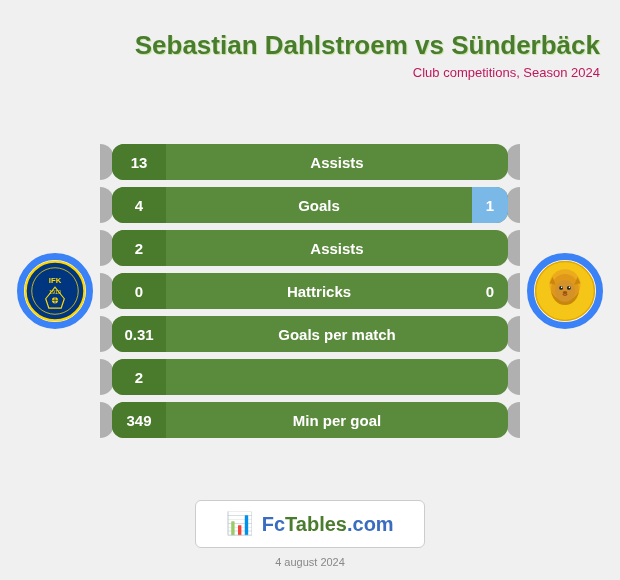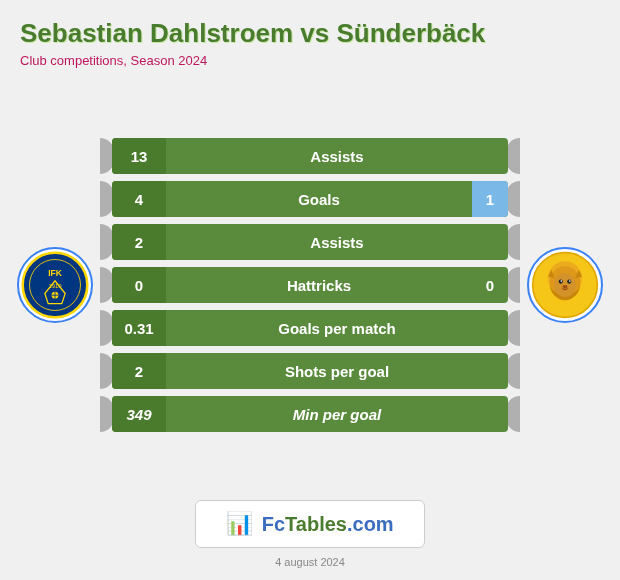--- a/index.html
+++ b/index.html
@@ -8,22 +8,22 @@
       height: 580px;
       background: #f0f0f0;
       font-family: Arial, sans-serif;
       display: flex;
       flex-direction: column;
       align-items: center;
       overflow: hidden;
     }
 
     .title-section {
-      text-align: left;
-      padding: 18px 20px 6px;
+      text-align: right;
+      padding: 30px 20px 6px;
       width: 100%;
     }
 
     .main-title {
       font-size: 26px;
       font-weight: bold;
       color: #4a7c2f;
       text-shadow: 1px 1px 0 #c8e6a0;
       line-height: 1.2;
     }
@@ -51,31 +51,31 @@
       justify-content: center;
       flex-shrink: 0;
     }
 
     .logo-circle {
       width: 76px;
       height: 76px;
       border-radius: 50%;
       display: flex;
       align-items: center;
-      justify-content: center;
+      justify-content: flex-start;
       overflow: hidden;
       background: #fff;
-      border: 2px solid #3b82f6;
+      border: 7px solid #3b82f6;
     }
 
     .stat-row {
       display: flex;
       align-items: center;
       background: #5a8a3c;
-      border-radius: 4px;
+      border-radius: 12px;
       overflow: hidden;
       height: 36px;
       position: relative;
     }
 
     .stat-left-val {
       background: #4a7a2c;
       color: #fff;
       font-weight: bold;
       font-size: 15px;
@@ -258,28 +258,27 @@
         <div class="stat-left-val">0.31</div>
         <div class="stat-label">Goals per match</div>
       </div>
       <div class="connector-right"></div>
     </div>
 
     <div class="row-with-connectors">
       <div class="connector-left"></div>
       <div class="stat-row" style="flex:1;">
         <div class="stat-left-val">2</div>
-        <div class="stat-label">Shots per goal</div>
-      </div>
-      <div class="connector-right"></div>
-    </div>
-
-    <div class="row-with-connectors">
-      <div class="connector-left"></div>
-      <div class="stat-row" style="flex:1;font-style:italic;">
+      </div>
+      <div class="connector-right"></div>
+    </div>
+
+    <div class="row-with-connectors">
+      <div class="connector-left"></div>
+      <div class="stat-row" style="flex:1;">
         <div class="stat-left-val">349</div>
         <div class="stat-label">Min per goal</div>
       </div>
       <div class="connector-right"></div>
     </div>
   </div>
 
   <div class="logo-right">
     <div class="logo-circle">
       <svg class="lion-logo" viewBox="0 0 80 80" xmlns="http://www.w3.org/2000/svg">

